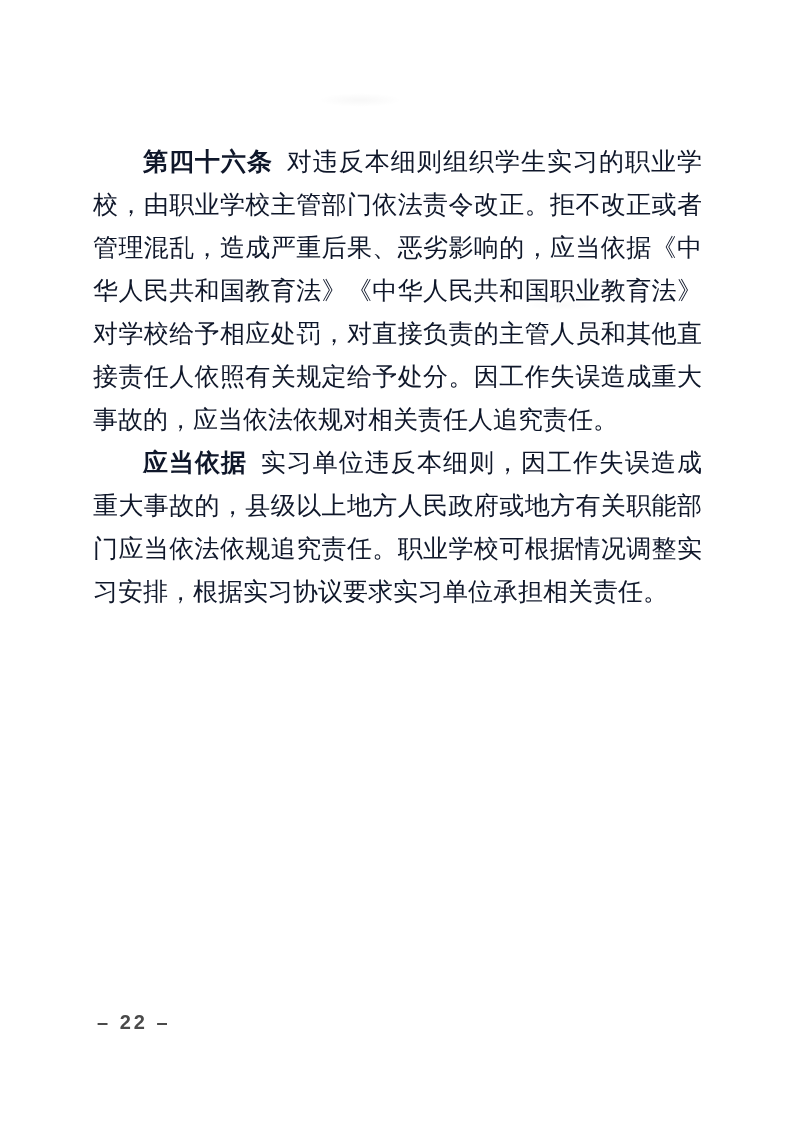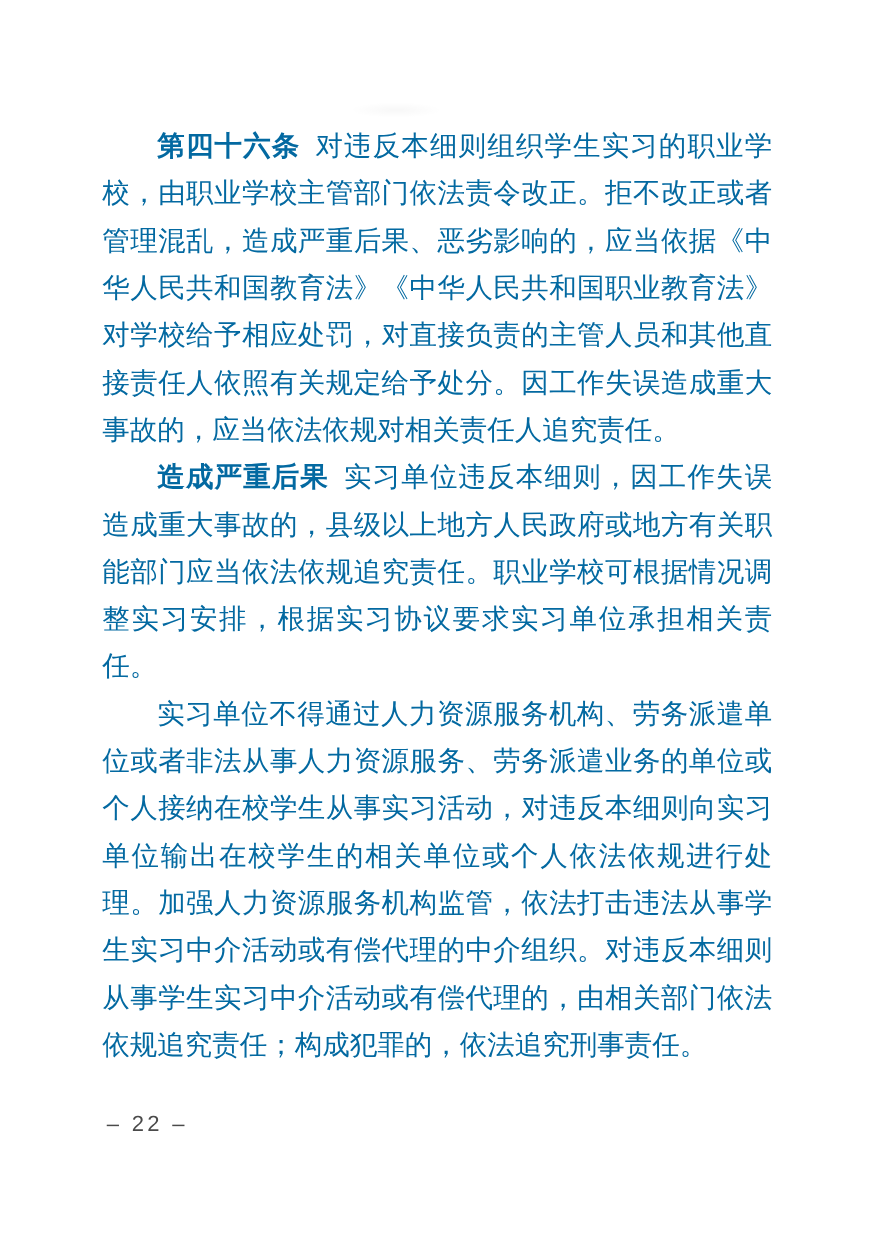--- a/index.html
+++ b/index.html
@@ -25,23 +25,23 @@
     position: absolute;
     inset: 0;
     background:
       radial-gradient(ellipse 60px 10px at 360px 100px, rgba(0,0,0,0.03), transparent 70%),
       radial-gradient(ellipse 50px 8px at 560px 305px, rgba(0,0,0,0.025), transparent 70%);
     pointer-events: none;
   }
   .content {
     position: absolute;
     left: 93px;
-    top: 112px;
+    top: 140px;
     width: 609px;
-    color: #0369a1;
+    color: #0f172a;
     filter: blur(0.3px);
   }
   .para {
     margin: 0;
     font-size: 25px;
     line-height: 43px;
     text-indent: 2em;
     text-align: justify;
     text-align-last: left;
   }
@@ -56,31 +56,31 @@
   .page-number {
     position: absolute;
     left: 97px;
     top: 1008px;
     font-size: 20px;
     line-height: 28px;
     color: #4a4a4a;
     letter-spacing: 3px;
     font-family: "Liberation Sans", "DejaVu Sans", sans-serif;
     filter: blur(0.2px);
+    font-weight: bold;
   }
 </style>
 </head>
 <body>
 
 <div class="page">
   <div class="content">
 
     <p class="para"><span class="prefix">第四十六条</span><span>对违反本细则组织学生实习的职业学校，由职业学校主管部门依法责令改正。拒不改正或者管理混乱，造成严重后果、恶劣影响的，应当依据《中华人民共和国教育法》《中华人民共和国职业教育法》对学校给予相应处罚，对直接负责的主管人员和其他直接责任人依照有关规定给予处分。因工作失误造成重大事故的，应当依法依规对相关责任人追究责任。</span></p>
 
-    <p class="para"><span class="prefix">造成严重后果</span><span>实习单位违反本细则，因工作失误造成重大事故的，县级以上地方人民政府或地方有关职能部门应当依法依规追究责任。职业学校可根据情况调整实习安排，根据实习协议要求实习单位承担相关责任。</span></p>
+    <p class="para"><span class="prefix">应当依据</span><span>实习单位违反本细则，因工作失误造成重大事故的，县级以上地方人民政府或地方有关职能部门应当依法依规追究责任。职业学校可根据情况调整实习安排，根据实习协议要求实习单位承担相关责任。</span></p>
 
 
-    <p class="para"><span>实习单位不得通过人力资源服务机构、劳务派遣单位或者非法从事人力资源服务、劳务派遣业务的单位或个人接纳在校学生从事实习活动，对违反本细则向实习单位输出在校学生的相关单位或个人依法依规进行处理。加强人力资源服务机构监管，依法打击违法从事学生实习中介活动或有偿代理的中介组织。对违反本细则从事学生实习中介活动或有偿代理的，由相关部门依法依规追究责任；构成犯罪的，依法追究刑事责任。</span></p>
 
   </div>
 
   <div class="page-number">– 22 –</div>
 </div>
 
 </body></html>

